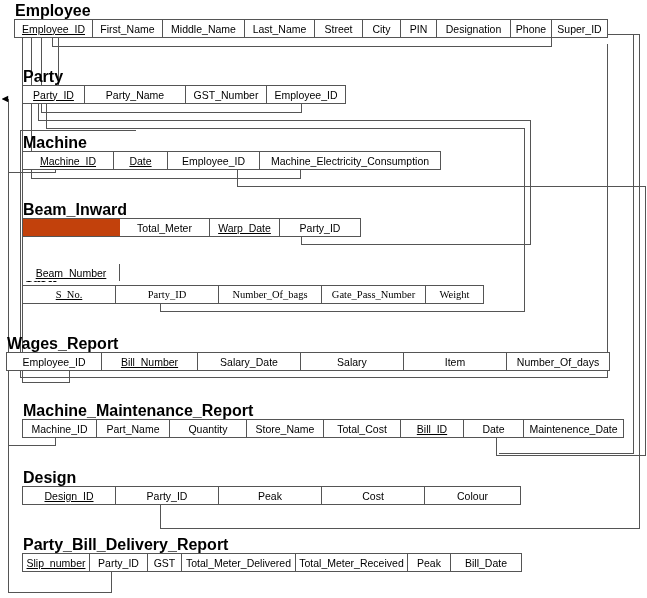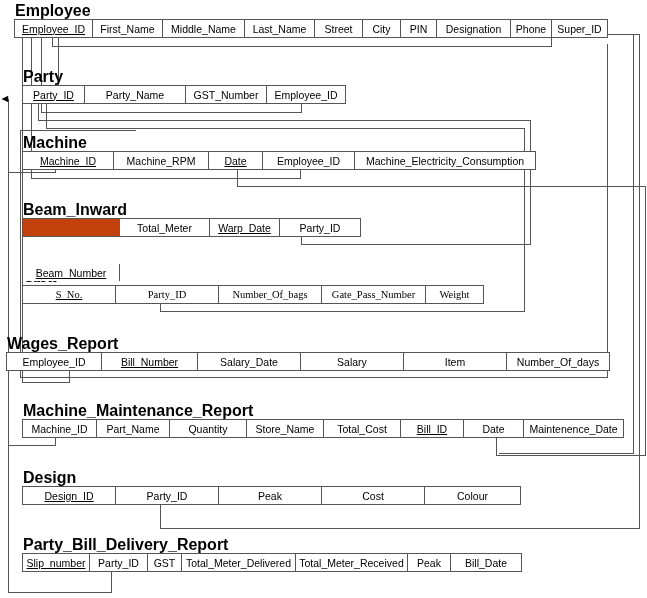--- a/index.html
+++ b/index.html
@@ -168,23 +168,20 @@
         </div>
     </div>
   </div>
 
   <div class="table-group" style="left:22px; top:136px;">
     <div class="tbl-title">Machine</div>
     <div class="attr-row">
       <div class="attr pk" style="width:91px;">
           <span class="lbl">Machine_ID</span>
         </div>
-      <div class="attr" style="width:95px;">
-          <span class="lbl">Machine_RPM</span>
-        </div>
       <div class="attr pk" style="width:54px;">
           <span class="lbl">Date</span>
         </div>
       <div class="attr" style="width:92px;">
           <span class="lbl">Employee_ID</span>
         </div>
       <div class="attr" style="width:180px;">
           <span class="lbl">Machine_Electricity_Consumption</span>
         </div>
     </div>

